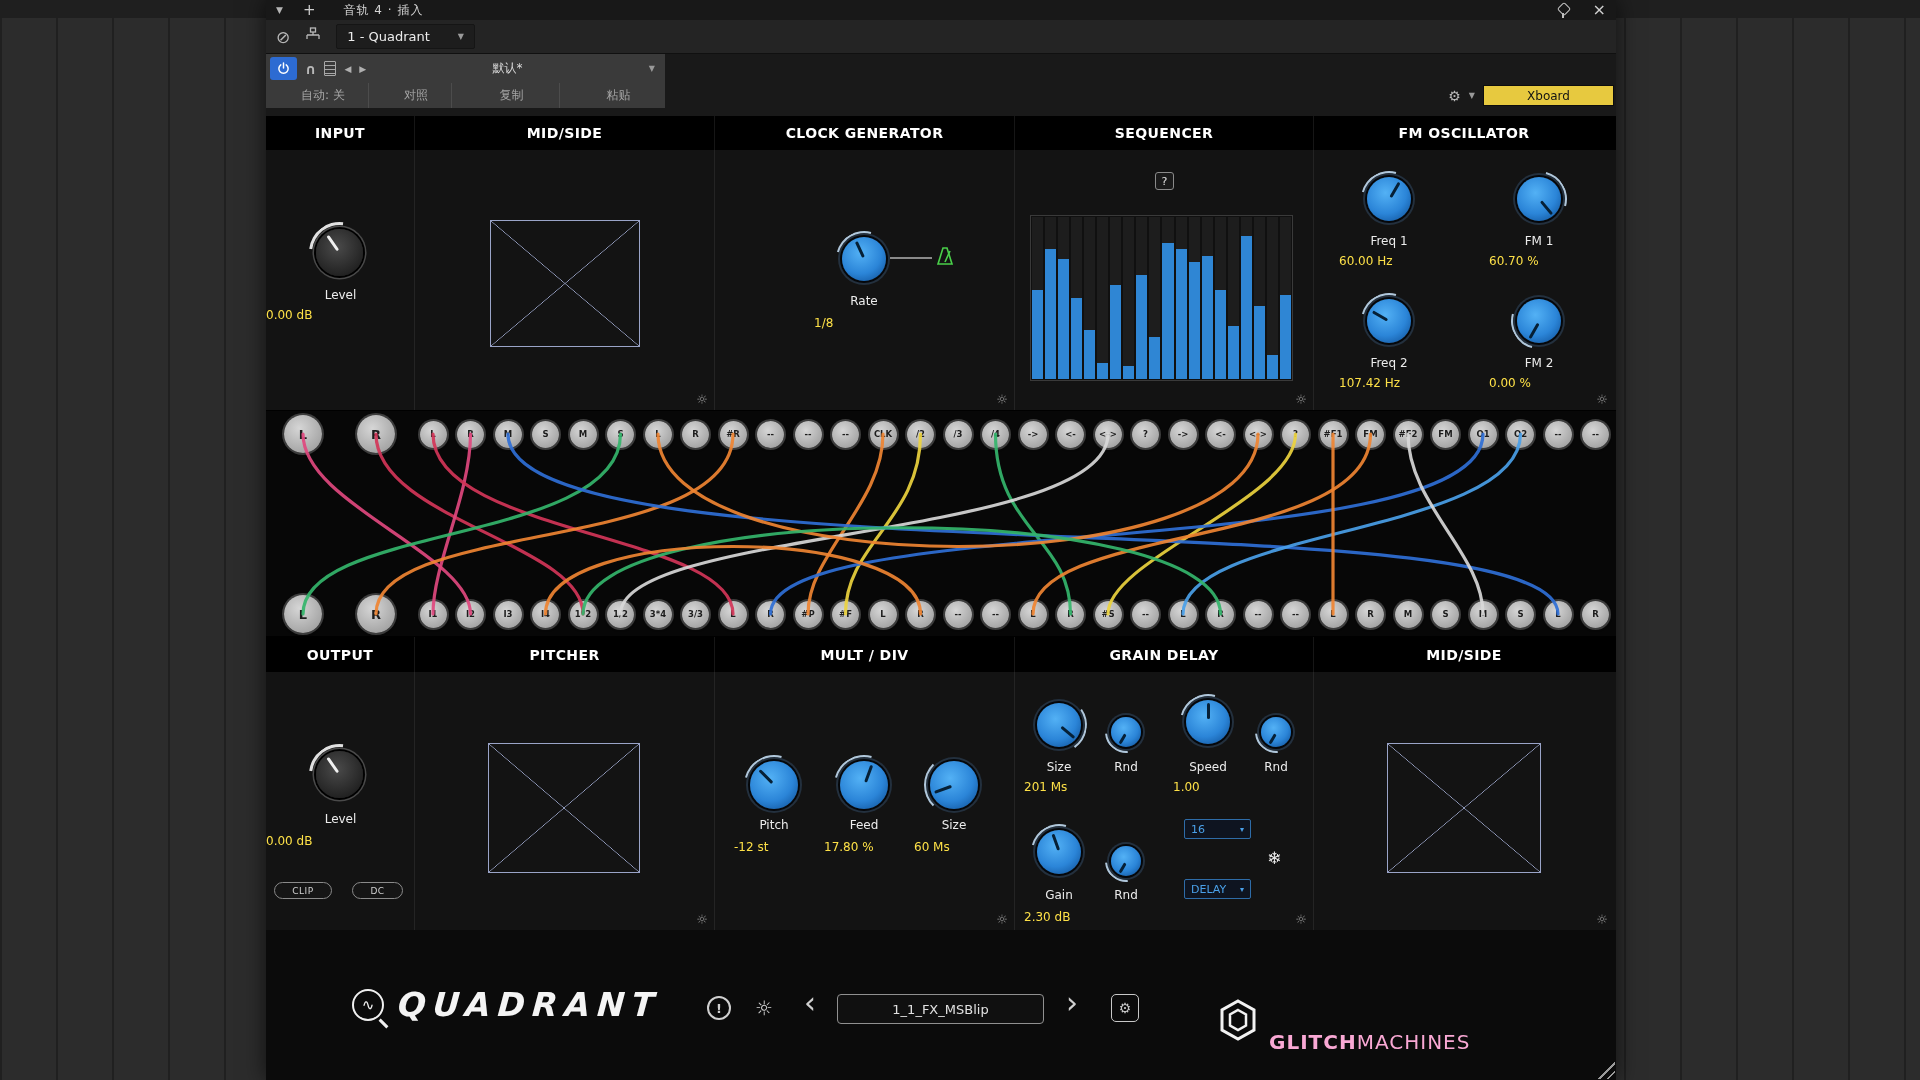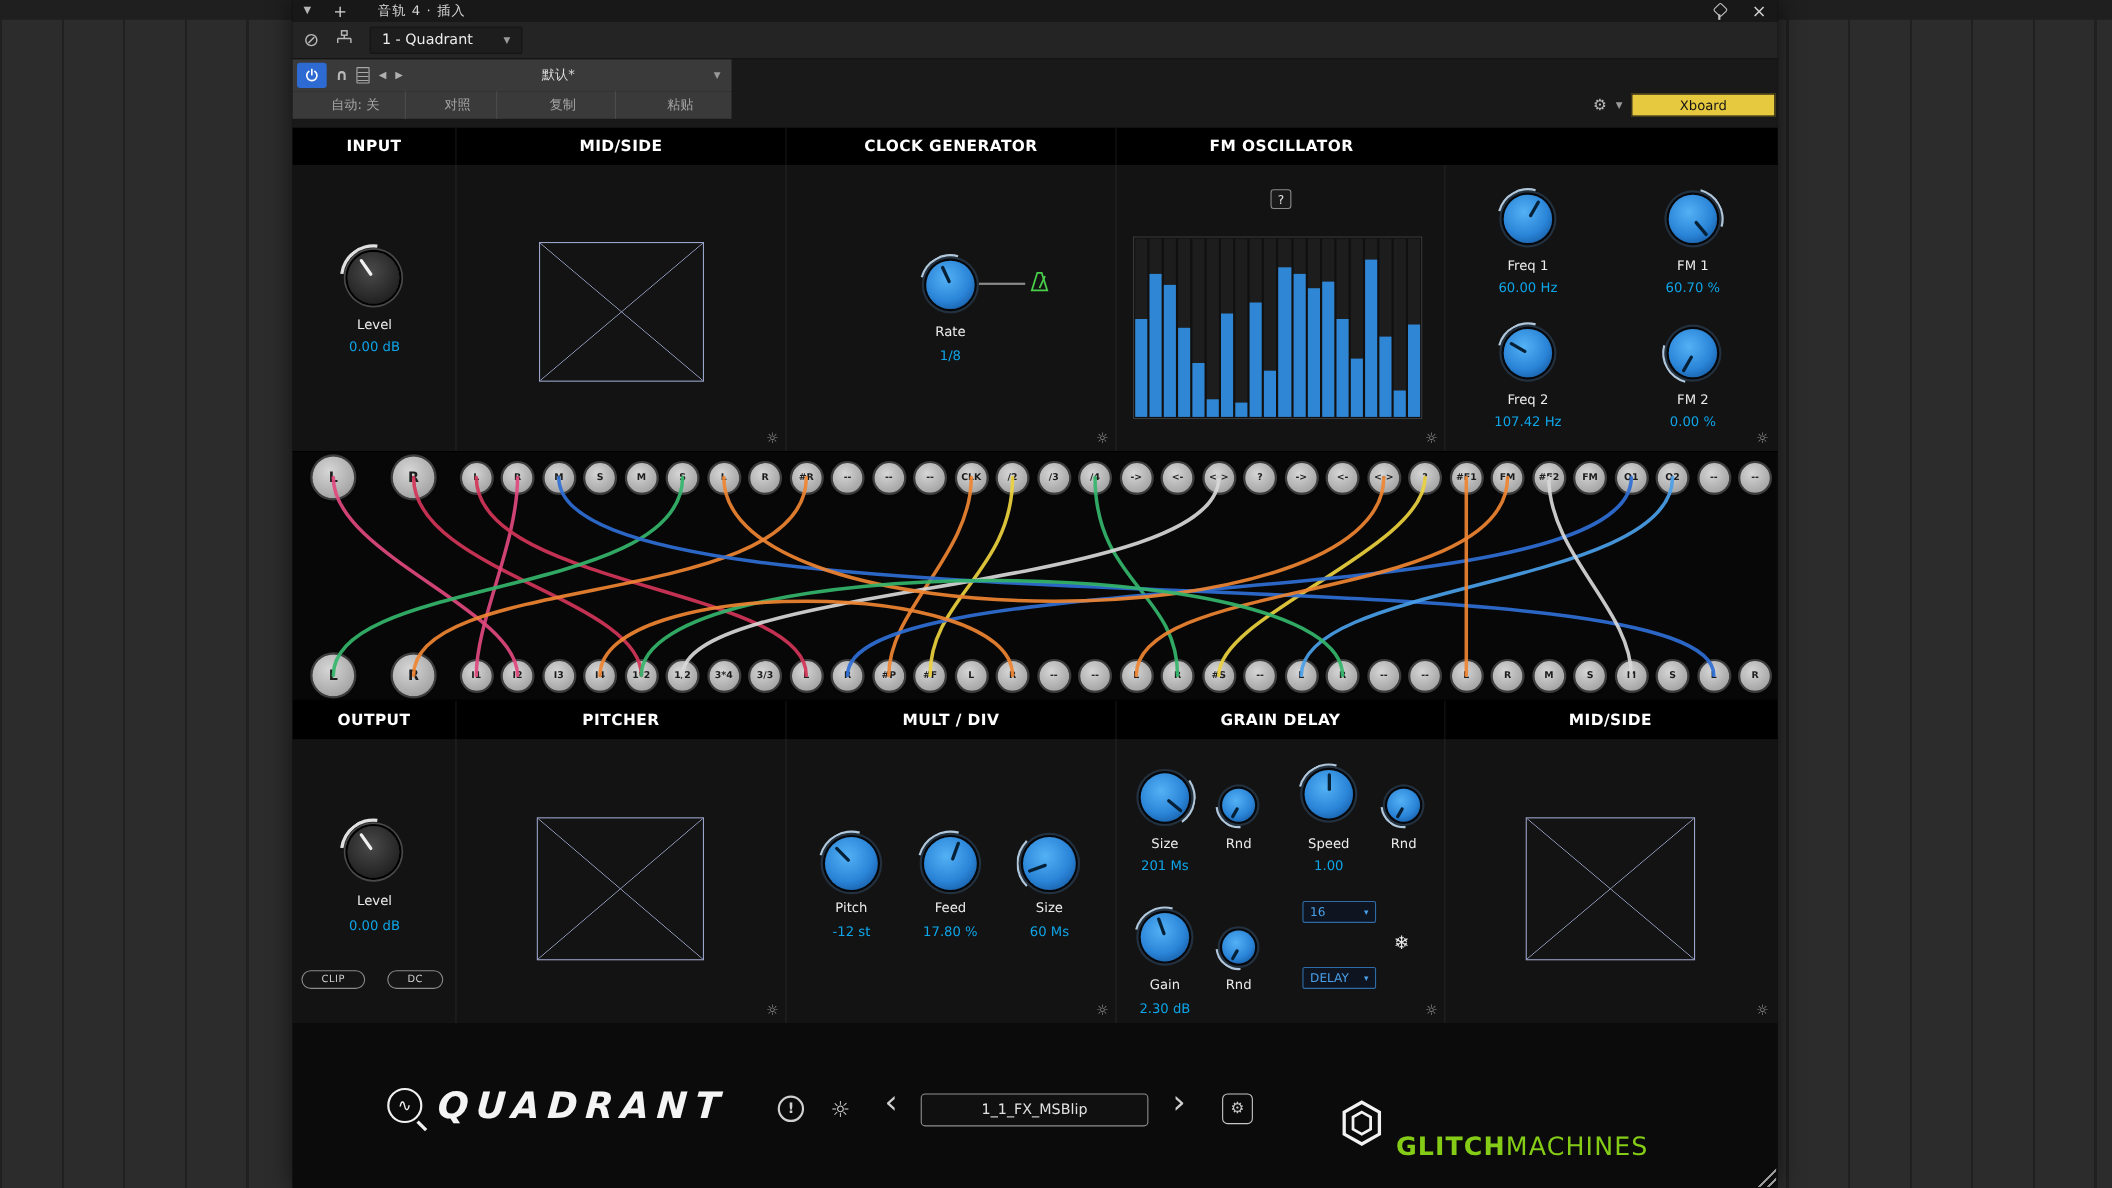--- a/index.html
+++ b/index.html
@@ -61,21 +61,21 @@
   .knob.blue { background:radial-gradient(circle at 42% 36%, #53b1f5, #2b85d8 55%, #0e4f96 95%);
     box-shadow:0 0 0 2px #05070a, 0 0 0 4px #23303e; }
   .knob.blue::before { content:''; position:absolute; inset:-6px; border-radius:50%; border:2.5px solid transparent; border-top-color:rgba(205,232,255,.85); transform:rotate(var(--arc,-30deg)); }
   .knob.blue::after { content:''; position:absolute; left:calc(50% - 1.5px); top:6%; width:3px; height:38%; border-radius:2px; background:#062036; transform-origin:50% 116%; transform:rotate(var(--rot,0deg)); }
   .knob.gray { background:radial-gradient(circle at 45% 38%, #4a4a4a, #242424 70%, #111);
     box-shadow:0 0 0 2px #000, 0 0 0 3.5px #4a4a4a; }
   .knob.gray::before { content:''; position:absolute; inset:-7px; border-radius:50%; border:3px solid transparent; border-top-color:#e0e0e0; transform:rotate(-38deg); }
   .knob.gray::after { content:''; position:absolute; left:calc(50% - 1.5px); top:6%; width:3px; height:38%; border-radius:2px; background:#f0f0f0; transform-origin:50% 116%; transform:rotate(var(--rot,0deg)); }
 
   .klabel { position:absolute; color:#ececec; font-size:12px; text-align:center; }
-  .kvalue { position:absolute; color:#0ea5e9; font-size:12px; text-align:center; }
+  .kvalue { position:absolute; color:#fde047; font-size:12px; }
   .bulb { position:absolute; right:6px; bottom:3px; color:#909090; font-size:13px; }
   .xbox { position:absolute; border:1px solid #9aa4c8;
     background:
       linear-gradient(to top right, transparent calc(50% - .6px), #9aa4c8 50%, transparent calc(50% + .6px)),
       linear-gradient(to bottom right, transparent calc(50% - .6px), #9aa4c8 50%, transparent calc(50% + .6px)); }
   .hline { position:absolute; height:2px; background:#8a8a8a; }
   .metro { position:absolute; left:219px; top:95px; }
   .helpbtn { position:absolute; left:140px; top:22px; width:19px; height:18px; border:1px solid #8a8a8a; border-radius:3px; background:#1a1a1a; color:#e0e0e0; font-size:11px; display:flex; align-items:center; justify-content:center; }
   #seq-bars { position:absolute; left:15px; top:65px; width:263px; height:166px; border:1px solid #3a3a3a; background:#101010; display:flex; align-items:flex-end; gap:2px; padding:1px; }
   #seq-bars .trk { flex:1; height:100%; background:#1d1d1d; display:flex; align-items:flex-end; }
@@ -96,21 +96,21 @@
   .brand { position:absolute; left:86px; top:55px; display:flex; align-items:center; gap:14px; }
   .brandicon { width:32px; height:32px; border:2.5px solid #f0f0f0; border-radius:50%; display:flex; align-items:center; justify-content:center; color:#f0f0f0; font-size:15px; position:relative; }
   .brandicon::after { content:''; position:absolute; right:-7px; bottom:-6px; width:11px; height:3px; background:#f0f0f0; transform:rotate(45deg); }
   .brandtext { font-size:33px; font-weight:bold; font-style:italic; color:#f4f4f4; letter-spacing:7px; transform:skewX(-4deg); }
   .warn { position:absolute; left:441px; top:66px; width:24px; height:24px; border:2px solid #d0d0d0; border-radius:50%; color:#d0d0d0; font-size:13px; font-weight:bold; display:flex; align-items:center; justify-content:center; }
   .bulbF { position:absolute; left:489px; top:66px; color:#d0d0d0; font-size:20px; }
   .chev { position:absolute; top:58px; color:#cfcfcf; font-size:30px; line-height:1; }
   .presetbox { position:absolute; left:571px; top:64px; width:207px; height:30px; border:1.5px solid #909090; border-radius:4px; background:#101010; color:#e0e0e0; font-size:13px; display:flex; align-items:center; justify-content:center; }
   .gearbox { position:absolute; left:845px; top:64px; width:28px; height:28px; border:1.5px solid #c8c8c8; border-radius:5px; color:#c8c8c8; font-size:14px; display:flex; align-items:center; justify-content:center; }
   .gm { position:absolute; left:953px; top:56px; display:flex; align-items:center; gap:12px; }
-  .gmtext { font-size:23px; color:#84cc16; letter-spacing:1px;margin-top:44px; }
+  .gmtext { font-size:20px; color:#f9a8d4; letter-spacing:1px;margin-top:44px; }
   .gmtext .bold { font-weight:bold; }
   .grip { position:absolute; right:1px; bottom:1px; width:20px; height:20px; background:repeating-linear-gradient(135deg, transparent 0 4px, #9a9a9a 4px 6px); clip-path:polygon(100% 0, 100% 100%, 0 100%); }
 </style>
 </head>
 <body>
 
 <div class="plugin">
 
   <div class="titlebar">
     <span class="tri">▼</span>
@@ -160,20 +160,21 @@
       <span class="gear">⚙</span>
       <span class="smallarr">▼</span>
       <div class="xboard">Xboard</div>
     </div>
   </div>
 
   <div class="modheads">
     <div class="mh" style="width:149px">INPUT</div>
     <div class="mh" style="width:300px">MID/SIDE</div>
     <div class="mh" style="width:300px">CLOCK GENERATOR</div>
+    <div class="mh" style="width:299px">SEQUENCER</div>
     <div class="mh" style="width:300px;border-right:none">FM OSCILLATOR</div>
   </div>
 
   <div class="modbodies top">
     <div class="mcol" style="left:0;width:149px">
       <div class="knob gray k47" style="left:50px;top:79px;--rot:-35deg"></div>
       <div class="klabel" style="left:0;top:138px;width:149px">Level</div>
       <div class="kvalue" style="left:0;top:158px;width:149px">0.00 dB</div>
     </div>
     <div class="mcol" style="left:149px;width:300px">

